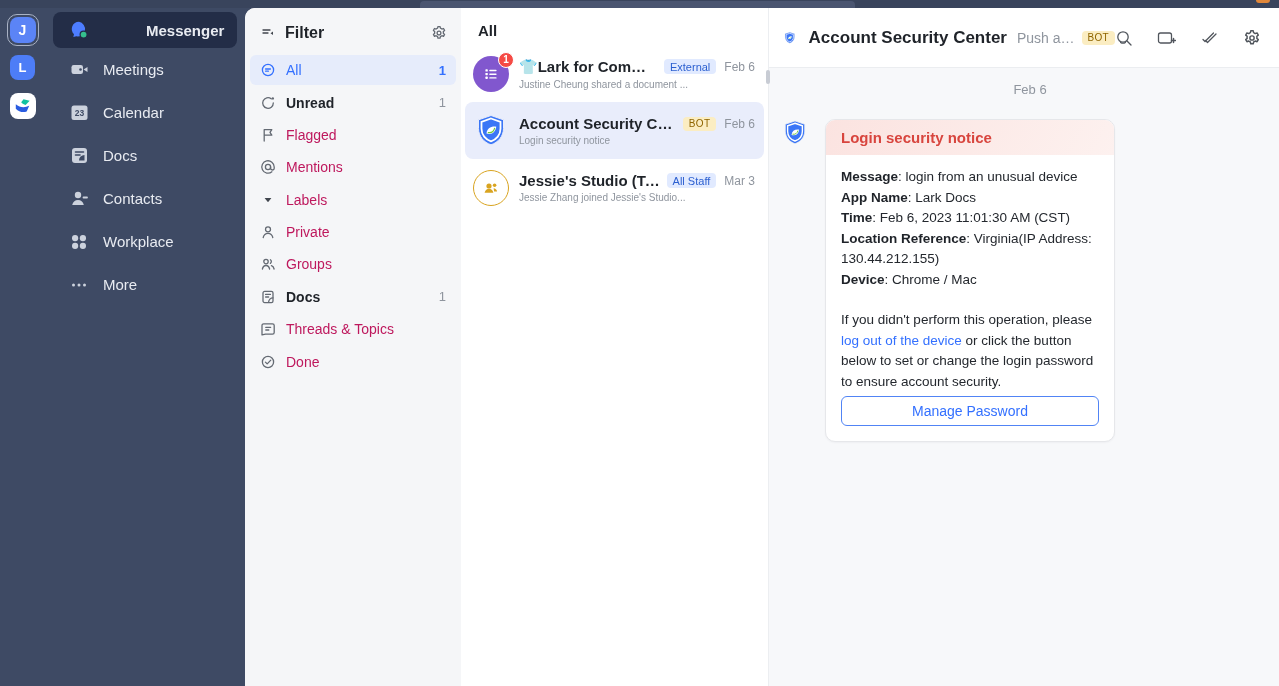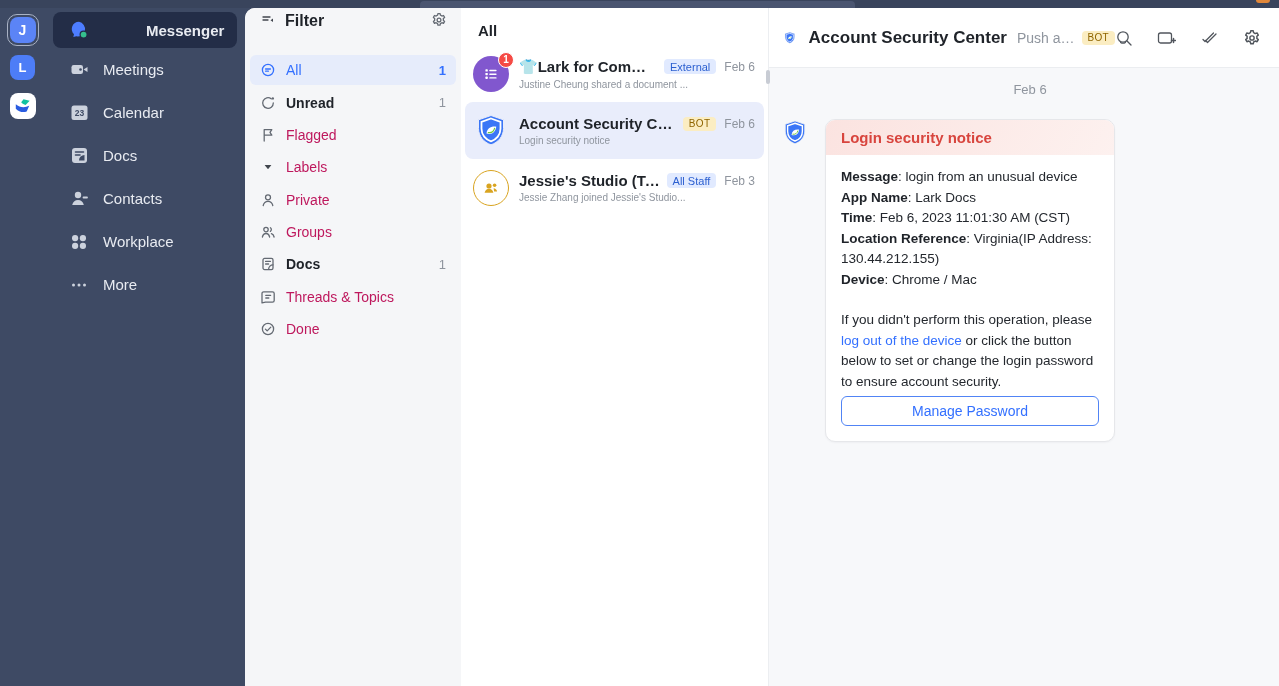--- a/index.html
+++ b/index.html
@@ -27,21 +27,21 @@
   .nav-item .nav-label { margin-left:14px; }
   .nav-item.active { background:#232d47; border-radius:8px; margin:2px 8px 0 8px; height:36px; padding-left:16px; font-weight:bold;gap:43px; }
   .nav-icon { width:20px; height:20px; color:#ccd2dd; flex-shrink:0; display:flex; align-items:center; justify-content:center; }
   .nav-badge { margin-left:auto; min-width:17px; height:17px; border-radius:9px; background:#f54a45; color:#fff; font-size:11px; font-weight:bold; display:flex; align-items:center; justify-content:center; padding:0 4px; }
 
   
   .content { flex:1; display:flex; background:#fff; border-top-left-radius:10px; overflow:hidden; }
 
   
   .filter { width:216px; flex-shrink:0; background:#f5f6f8; display:flex; flex-direction:column; }
-  .filter-head { display:flex; align-items:flex-start; height:46px; padding:4px 14px 0 15px; }
+  .filter-head { display:flex; align-items:center; height:46px; padding:4px 14px 0 15px; }
   .filter-title { font-size:16px; font-weight:bold; color:#1f2329; margin-left:9px; }
   .filter-gear { margin-left:auto; color:#646a73; cursor:pointer; display:flex; }
   .f-row { display:flex; align-items:center; height:30px; margin:1.2px 5px; padding:0 10px; border-radius:6px; color:#be185d; font-size:14px; cursor:pointer; }
   .f-row .f-label { margin-left:10px; }
   .f-row .f-count { margin-left:auto; font-size:13px; color:#8f959e; }
   .f-row.active { background:#e6ecfb; color:#3370ff; }
   .f-row.active .f-count { color:#3370ff; font-weight:bold; }
   .f-row.bold { color:#1f2329; }
   .f-row.bold .f-label { font-weight:bold; }
   .f-icon { width:16px; height:16px; flex-shrink:0; display:flex; align-items:center; justify-content:center; }
@@ -227,20 +227,30 @@
         <div class="f-row">
           <span class="f-icon" style="color:#646a73">
               <svg width="16" height="16" viewBox="0 0 16 16" class="stroke-i">
                 <path d="M4.2 14V2.6h7.6L10 5.4l1.8 2.8H4.2"></path>
               </svg>
             </span>
           <span class="f-label">Flagged</span>
           <span class="f-count"></span>
         </div>
         <div class="f-row">
+          <span class="f-icon" style="color:#646a73">
+              <svg width="16" height="16" viewBox="0 0 16 16" class="stroke-i">
+                <circle cx="8" cy="8" r="2.6"></circle>
+                <path d="M10.6 8v1.2a1.8 1.8 0 0 0 3.6 0V8a6.2 6.2 0 1 0-2.3 4.8"></path>
+              </svg>
+            </span>
+          <span class="f-label">Mentions</span>
+          <span class="f-count"></span>
+        </div>
+        <div class="f-row">
           <span class="f-icon" style="color:#41464e">
               <svg width="16" height="16" viewBox="0 0 16 16">
                 <polygon points="4.6,6 11.4,6 8,10.2" fill="currentColor"></polygon>
               </svg>
             </span>
           <span class="f-label">Labels</span>
           <span class="f-count"></span>
         </div>
         <div class="f-row">
           <span class="f-icon" style="color:#646a73">
@@ -354,21 +364,21 @@
                     <circle cx="12.6" cy="6.2" r="1.8"></circle>
                     <path d="M11.6 9.2c1.8.1 3 1.2 3.5 3.2h-3"></path>
                   </g>
                 </svg>
             </div>
           </div>
           <div class="chat-text">
             <div class="chat-row1">
               <span class="chat-title">Jessie's Studio (Test A...</span>
               <span class="tag tag-blue">All Staff</span>
-              <span class="chat-time">Feb 3</span>
+              <span class="chat-time">Mar 3</span>
             </div>
             <div class="chat-preview">Jessie Zhang joined Jessie's Studio...</div>
           </div>
         </div>
 
         <div class="resize-dash"></div>
       </section>
 
       <section class="main">
         <header class="main-head">

